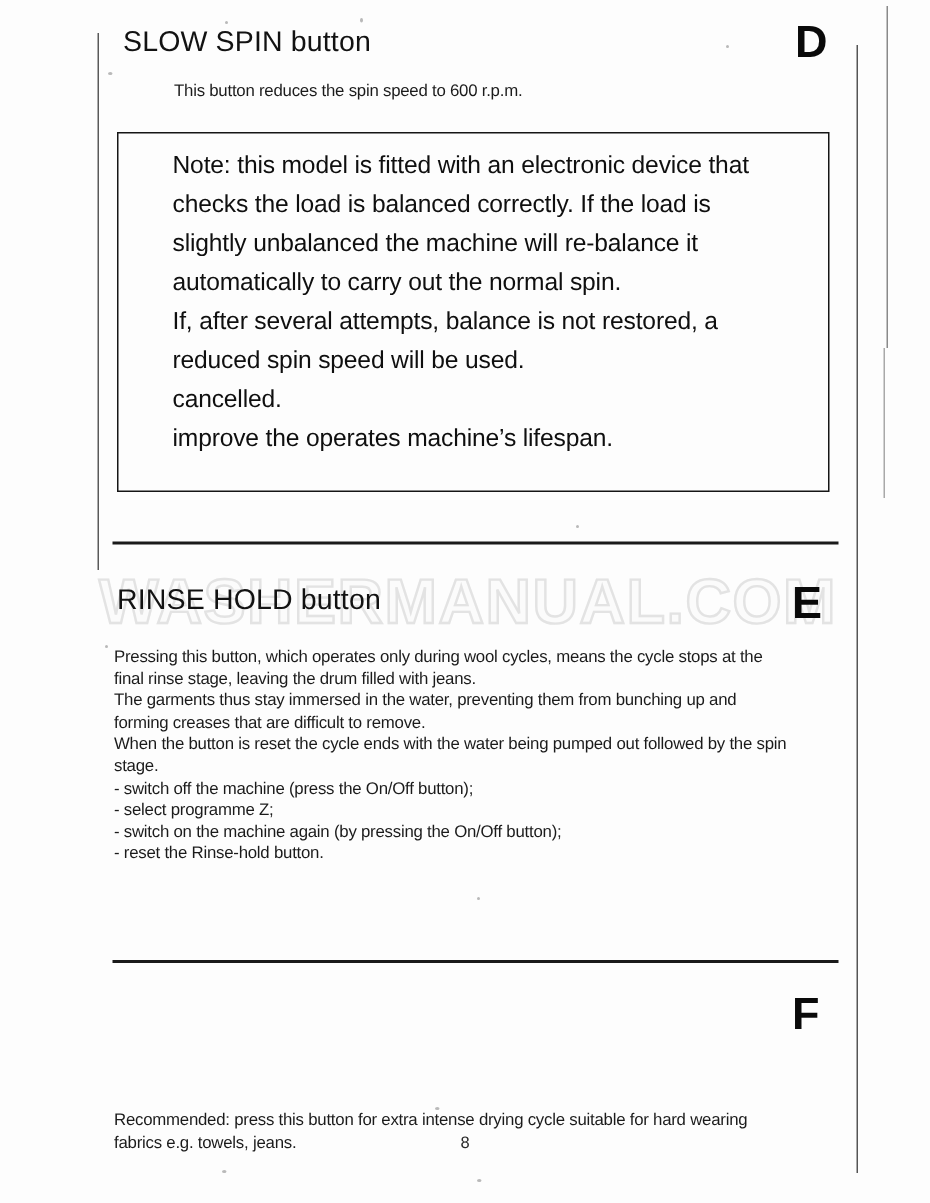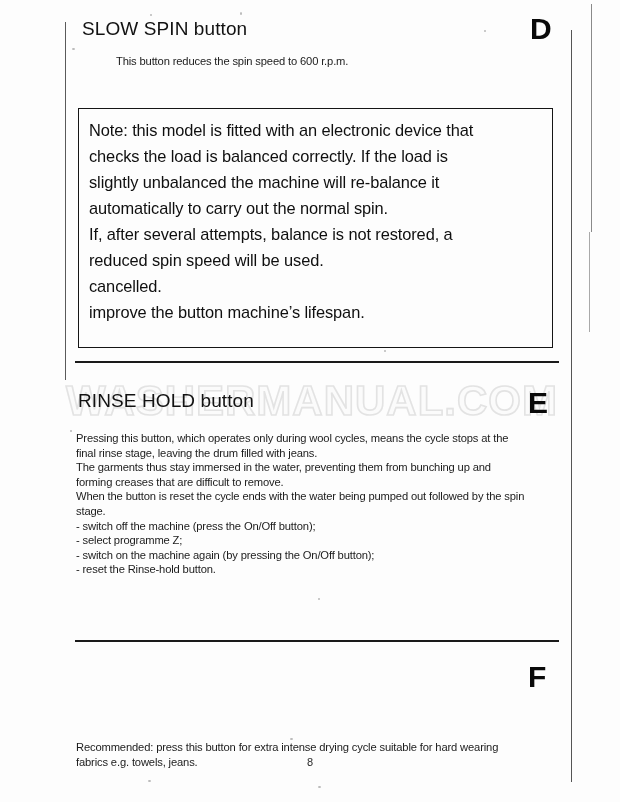--- a/index.html
+++ b/index.html
@@ -67,27 +67,28 @@
     line-height: 14.6px;
     color: #1b1b1b;
     letter-spacing: -0.15px;
   }
   .body-text p { margin: 0; }
 
   
   #note-box {
     position: absolute;
     left: 78px;
-    top: 108px;
+    top: 88px;
     width: 475px;
     height: 240px;
     border: 1.6px solid #151515;
     box-sizing: border-box;
     z-index: 2;
     background: transparent;
+    padding-left: 26px;
   }
   #note-box .note-inner {
     padding: 8px 10px 0 10px;
     font-size: 16.4px;
     line-height: 26px;
     color: #0f0f0f;
     letter-spacing: -0.1px;
   }
   #note-box .note-inner p { margin: 0; }
 
@@ -148,21 +149,21 @@
 
   <div id="note-box">
     <div class="note-inner">
       <p>Note: this model is fitted with an electronic device that</p>
       <p>checks the load is balanced correctly. If the load is</p>
       <p>slightly unbalanced the machine will re-balance it</p>
       <p>automatically to carry out the normal spin.</p>
       <p>If, after several attempts, balance is not restored, a</p>
       <p>reduced spin speed will be used.</p>
       <p>cancelled.</p>
-      <p>improve the button machine’s lifespan.</p>
+      <p>improve the operates machine’s lifespan.</p>
     </div>
   </div>
 
   <div class="rule" style="left:75px; top:361px; width:484px;"></div>
 
   <div class="layer sect-title" style="left:78px; top:390px;">RINSE HOLD button</div>
   <div class="layer sect-letter" style="left:528px; top:386px;">E</div>
 
   <div class="layer body-text" style="left:76px; top:431px; width:482px;">
     <p>Pressing this button, which operates only during wool cycles, means the cycle stops at the</p>

